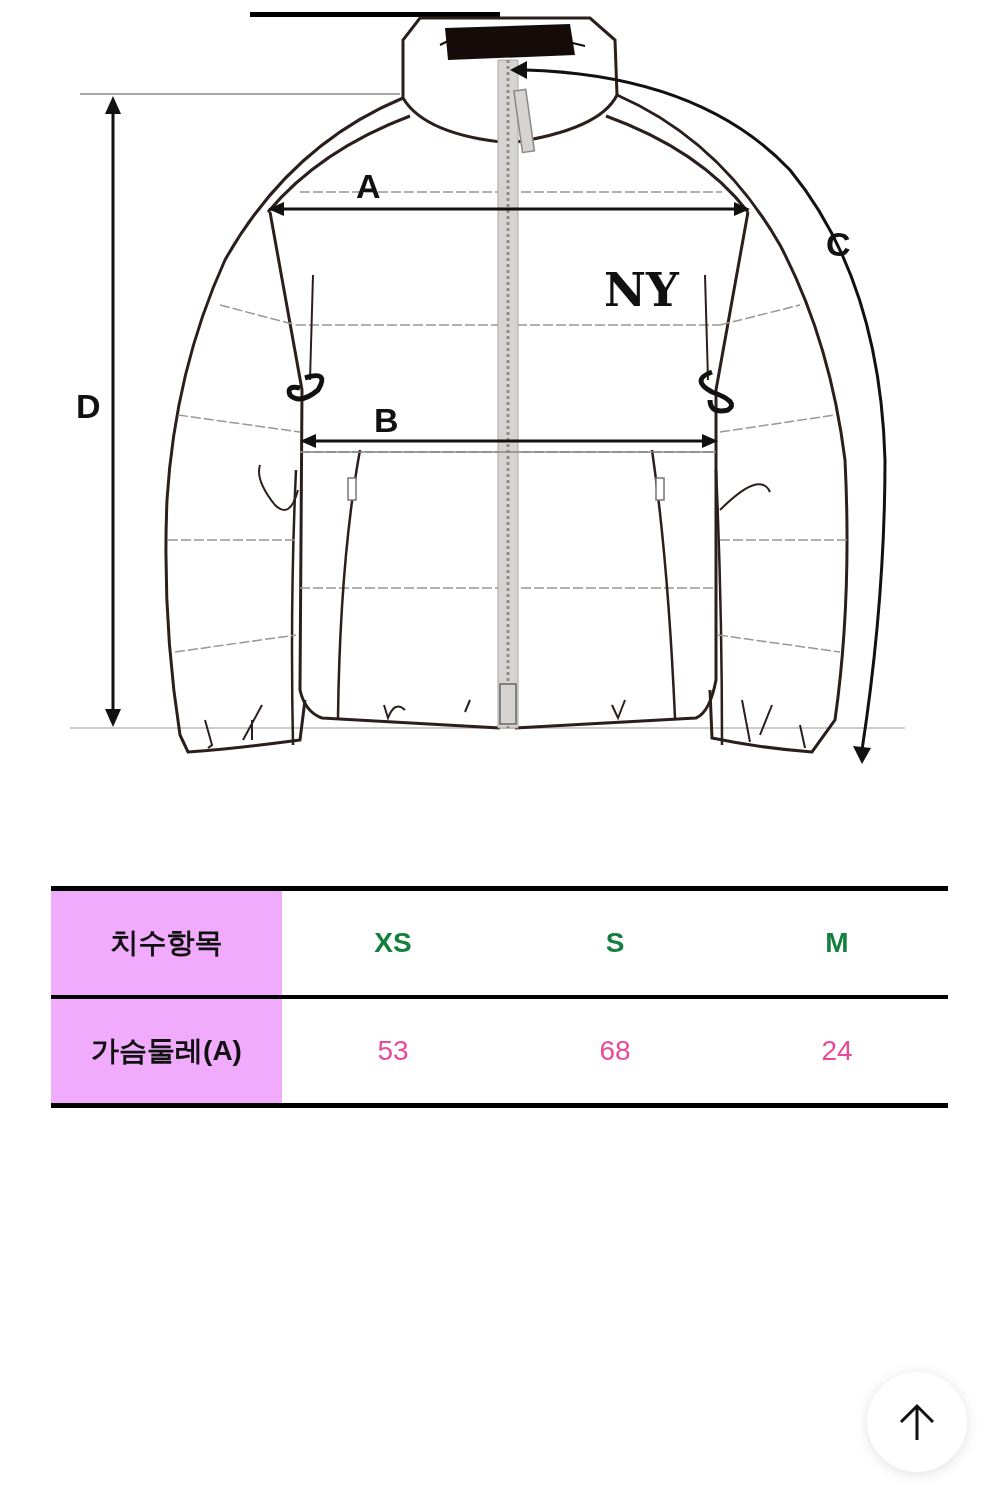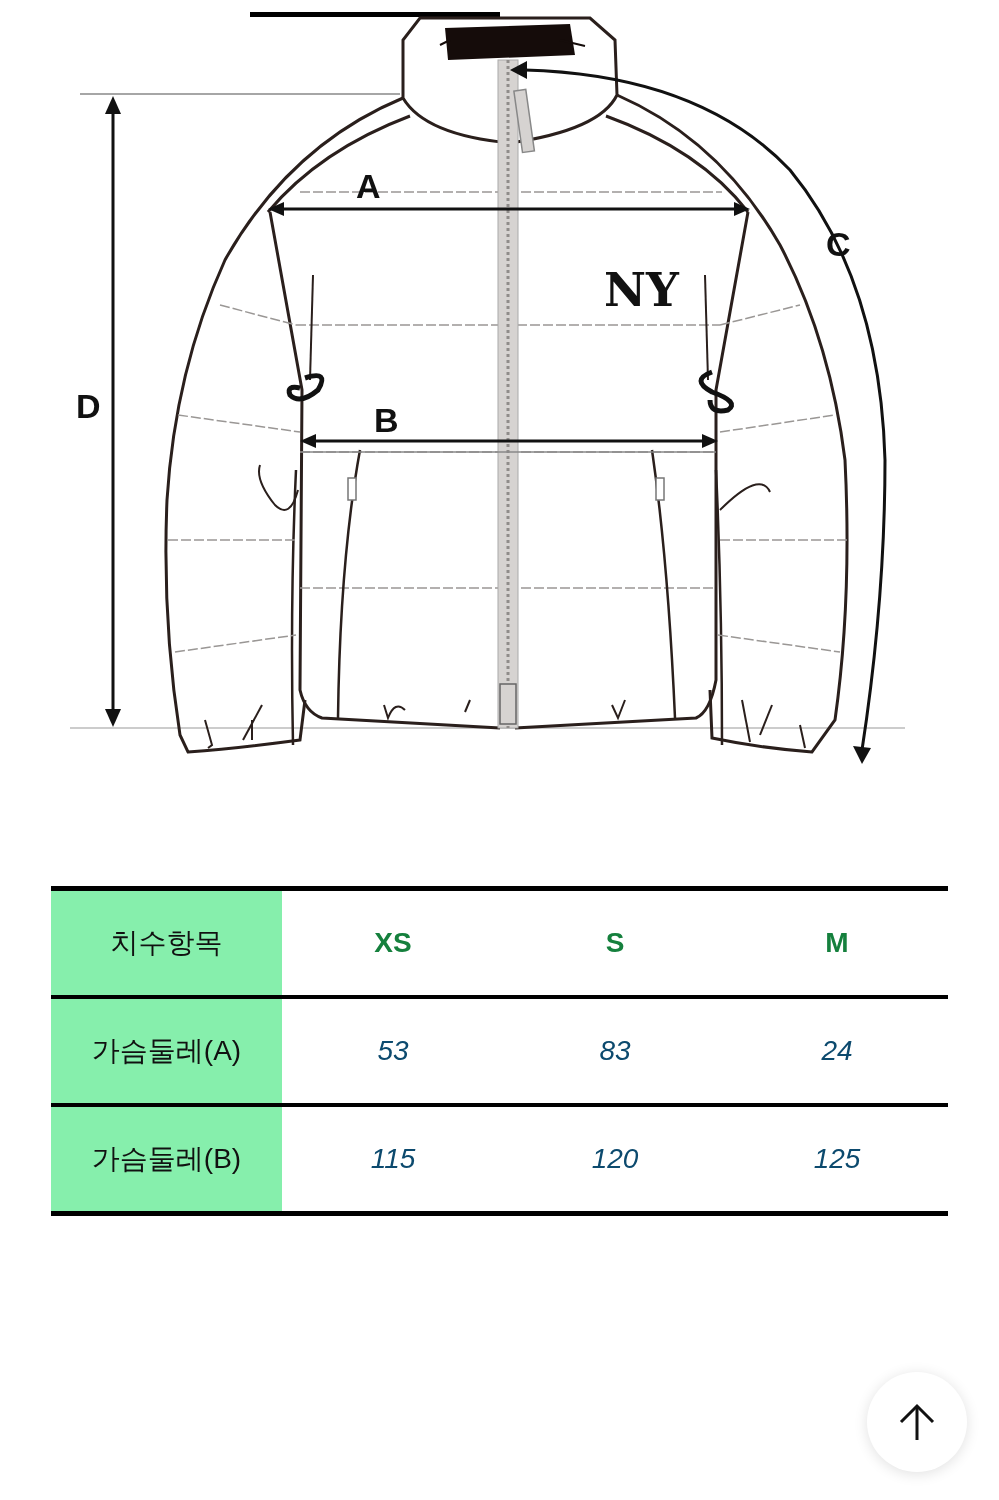--- a/index.html
+++ b/index.html
@@ -7,23 +7,23 @@
          font-family: "Liberation Sans", "DejaVu Sans", sans-serif; color: #111; }
   .diagram { position: absolute; left: 0; top: 0; width: 999px; height: 790px; }
   .diagram svg { display: block; }
   .dlabel { font-family: "Liberation Sans", "DejaVu Sans", sans-serif; font-weight: bold; font-size: 34px; fill: #111; }
 
   .size-table { position: absolute; left: 51px; top: 886px; width: 897px; border-collapse: collapse; table-layout: fixed; }
   .size-table td, .size-table th { height: 104px; text-align: center; vertical-align: middle; padding: 0; font-size: 28px; }
   .size-table tr { border-bottom: 4px solid #000; }
   .size-table thead tr { border-top: 5px solid #000; }
   .size-table tbody tr:last-child { border-bottom: 5px solid #000; }
-  .size-table .rowhead { width: 231px; background: #86efac; font-weight: normal; color: #111; }
+  .size-table .rowhead { width: 231px; background: #f0abfc; font-weight: bold; color: #111; }
   .size-table th.col { font-weight: bold; color: #15803d; }
-  .size-table td.val { font-weight: normal; color: #0c4a6e; font-style: italic; }
+  .size-table td.val { font-weight: normal; color: #ec4899; }
 
   .scroll-top { position: absolute; left: 867px; top: 1372px; width: 100px; height: 100px;
                 border-radius: 50%; background: #fff; box-shadow: 0 2px 14px rgba(0,0,0,0.12);
                 display: flex; align-items: center; justify-content: center; cursor: pointer; }
 </style>
 </head>
 <body>
 
 <div class="diagram">
   <svg width="999" height="790" viewBox="0 0 999 790" xmlns="http://www.w3.org/2000/svg">
@@ -133,28 +133,22 @@
       <th class="rowhead">치수항목</th>
       <th class="col">XS</th>
       <th class="col">S</th>
       <th class="col">M</th>
     </tr>
   </thead>
   <tbody>
     <tr>
       <td class="rowhead">가슴둘레(A)</td>
       <td class="val">53</td>
-      <td class="val">83</td>
+      <td class="val">68</td>
       <td class="val">24</td>
-    </tr>
-    <tr>
-      <td class="rowhead">가슴둘레(B)</td>
-      <td class="val">115</td>
-      <td class="val">120</td>
-      <td class="val">125</td>
     </tr>
   </tbody>
 </table>
 
 <div class="scroll-top" aria-label="scroll to top">
   <svg width="44" height="44" viewBox="0 0 44 44">
     <line x1="22" y1="6" x2="22" y2="40" stroke="#111" stroke-width="3"></line>
     <polyline points="6,22 22,6 38,22" fill="none" stroke="#111" stroke-width="3"></polyline>
   </svg>
 </div>

